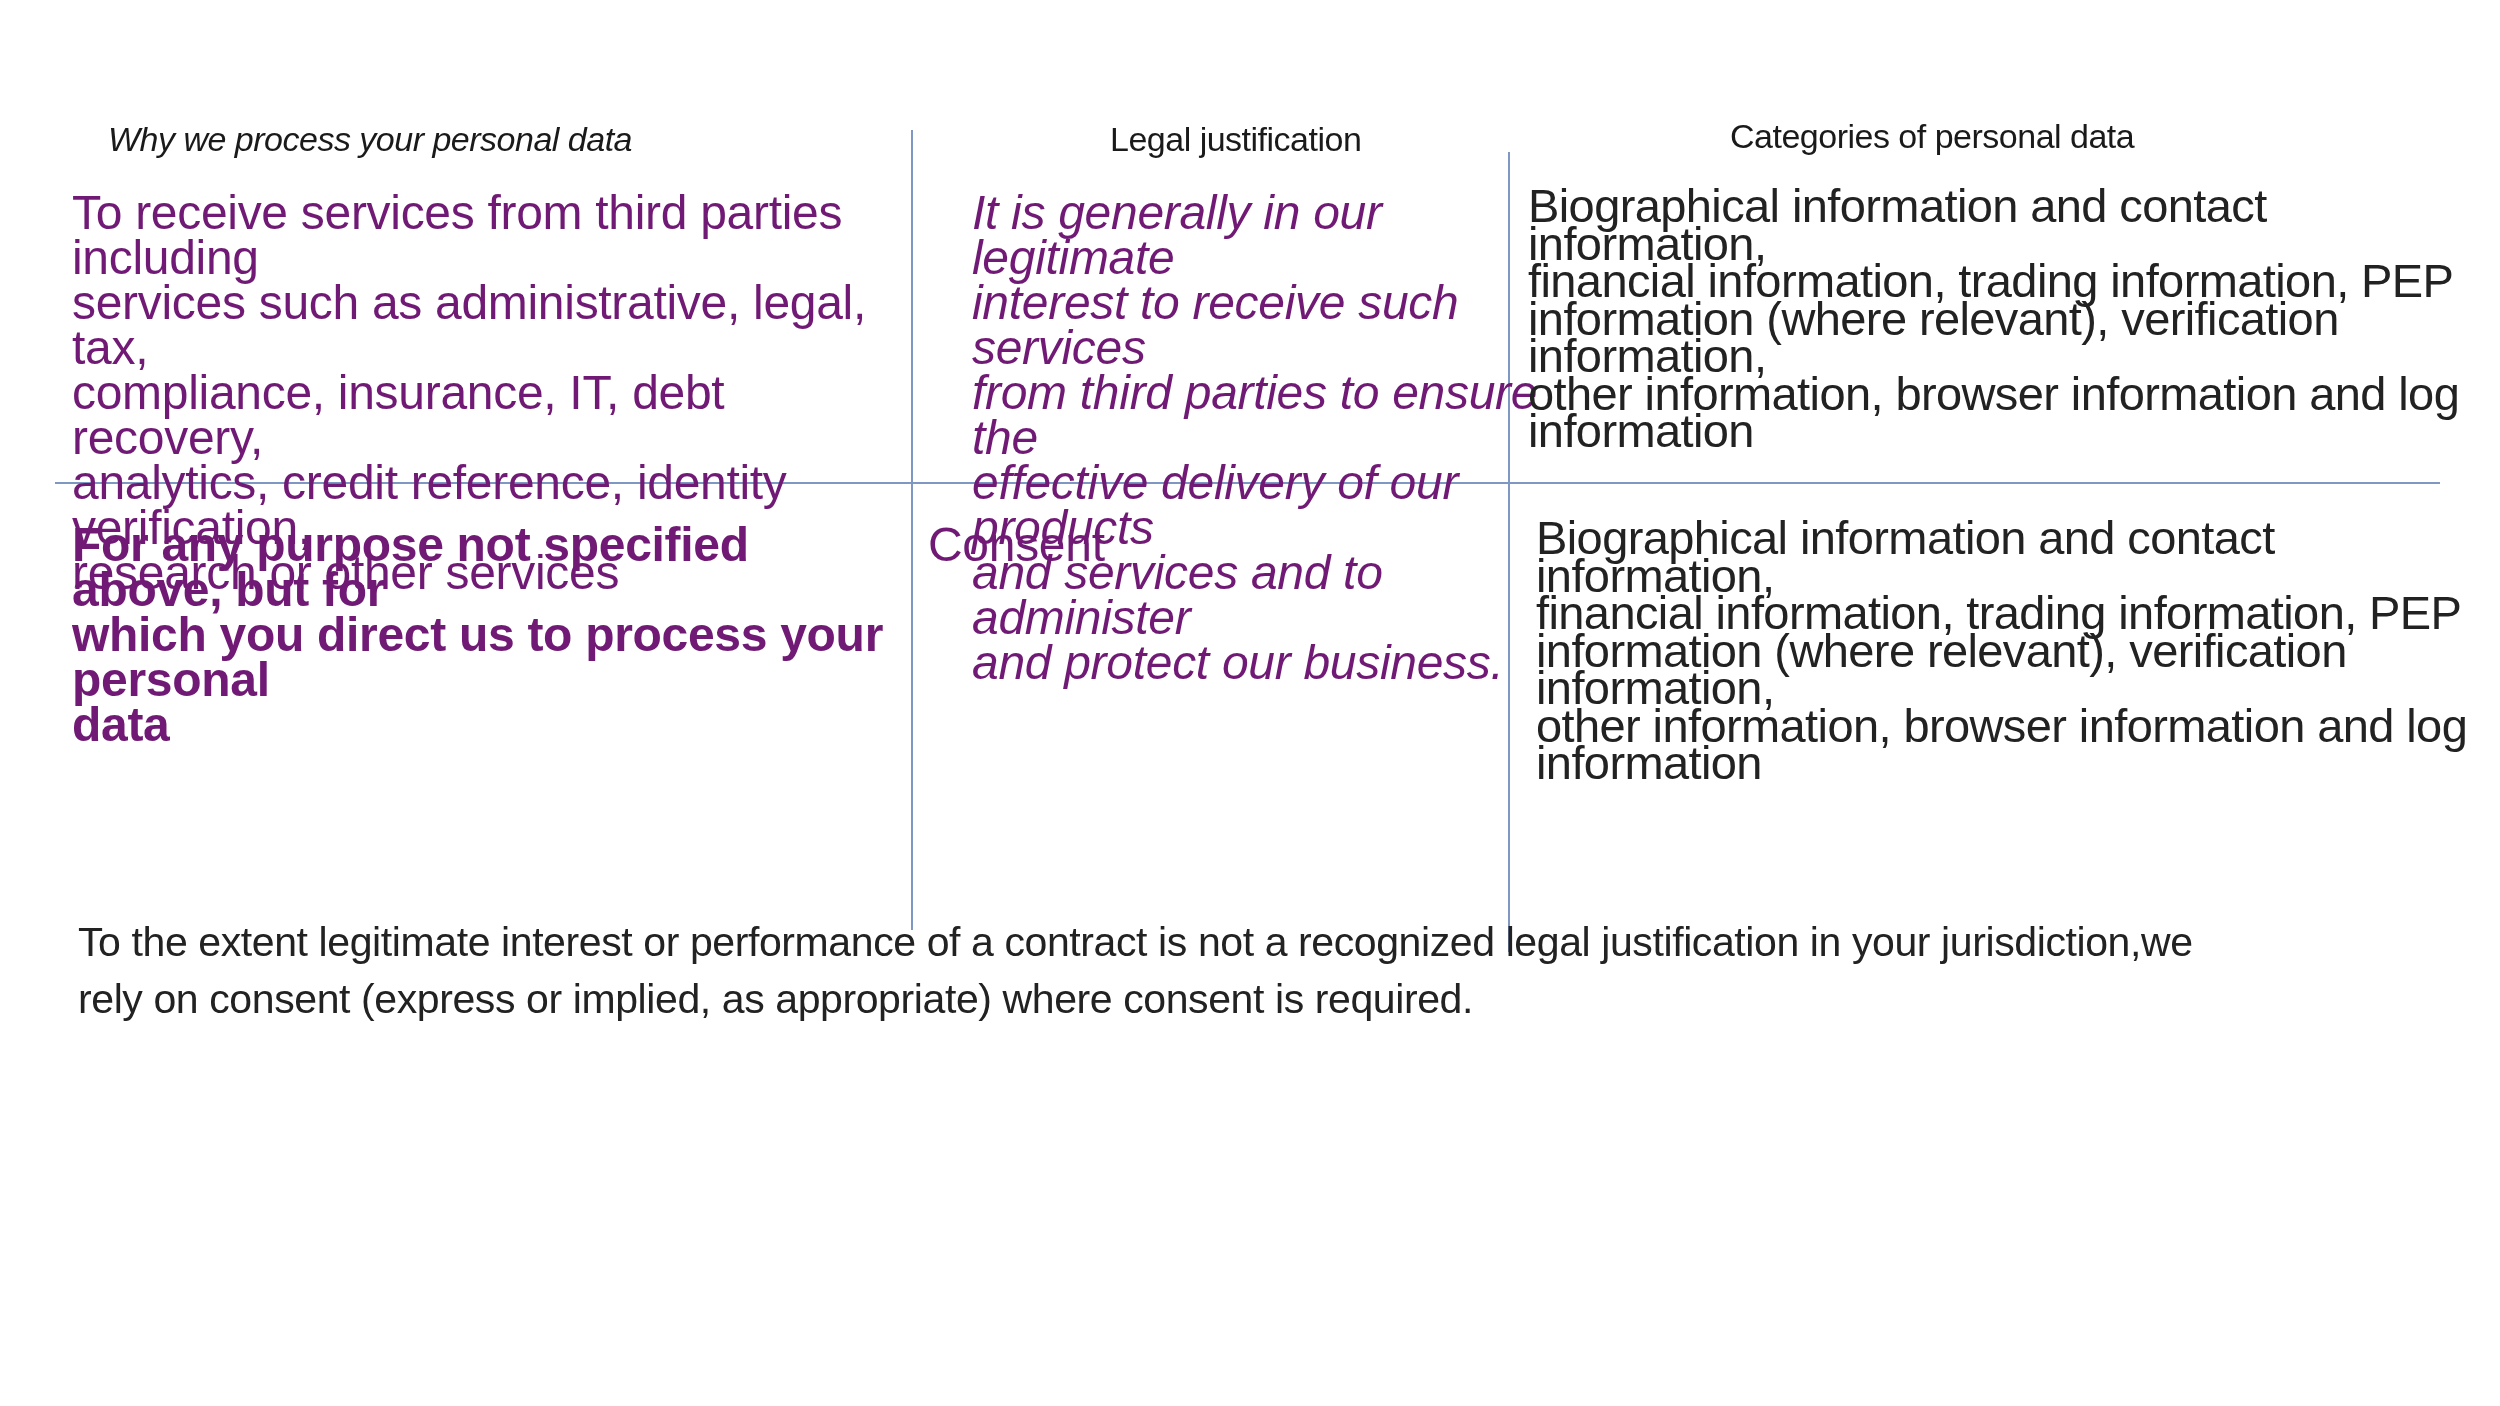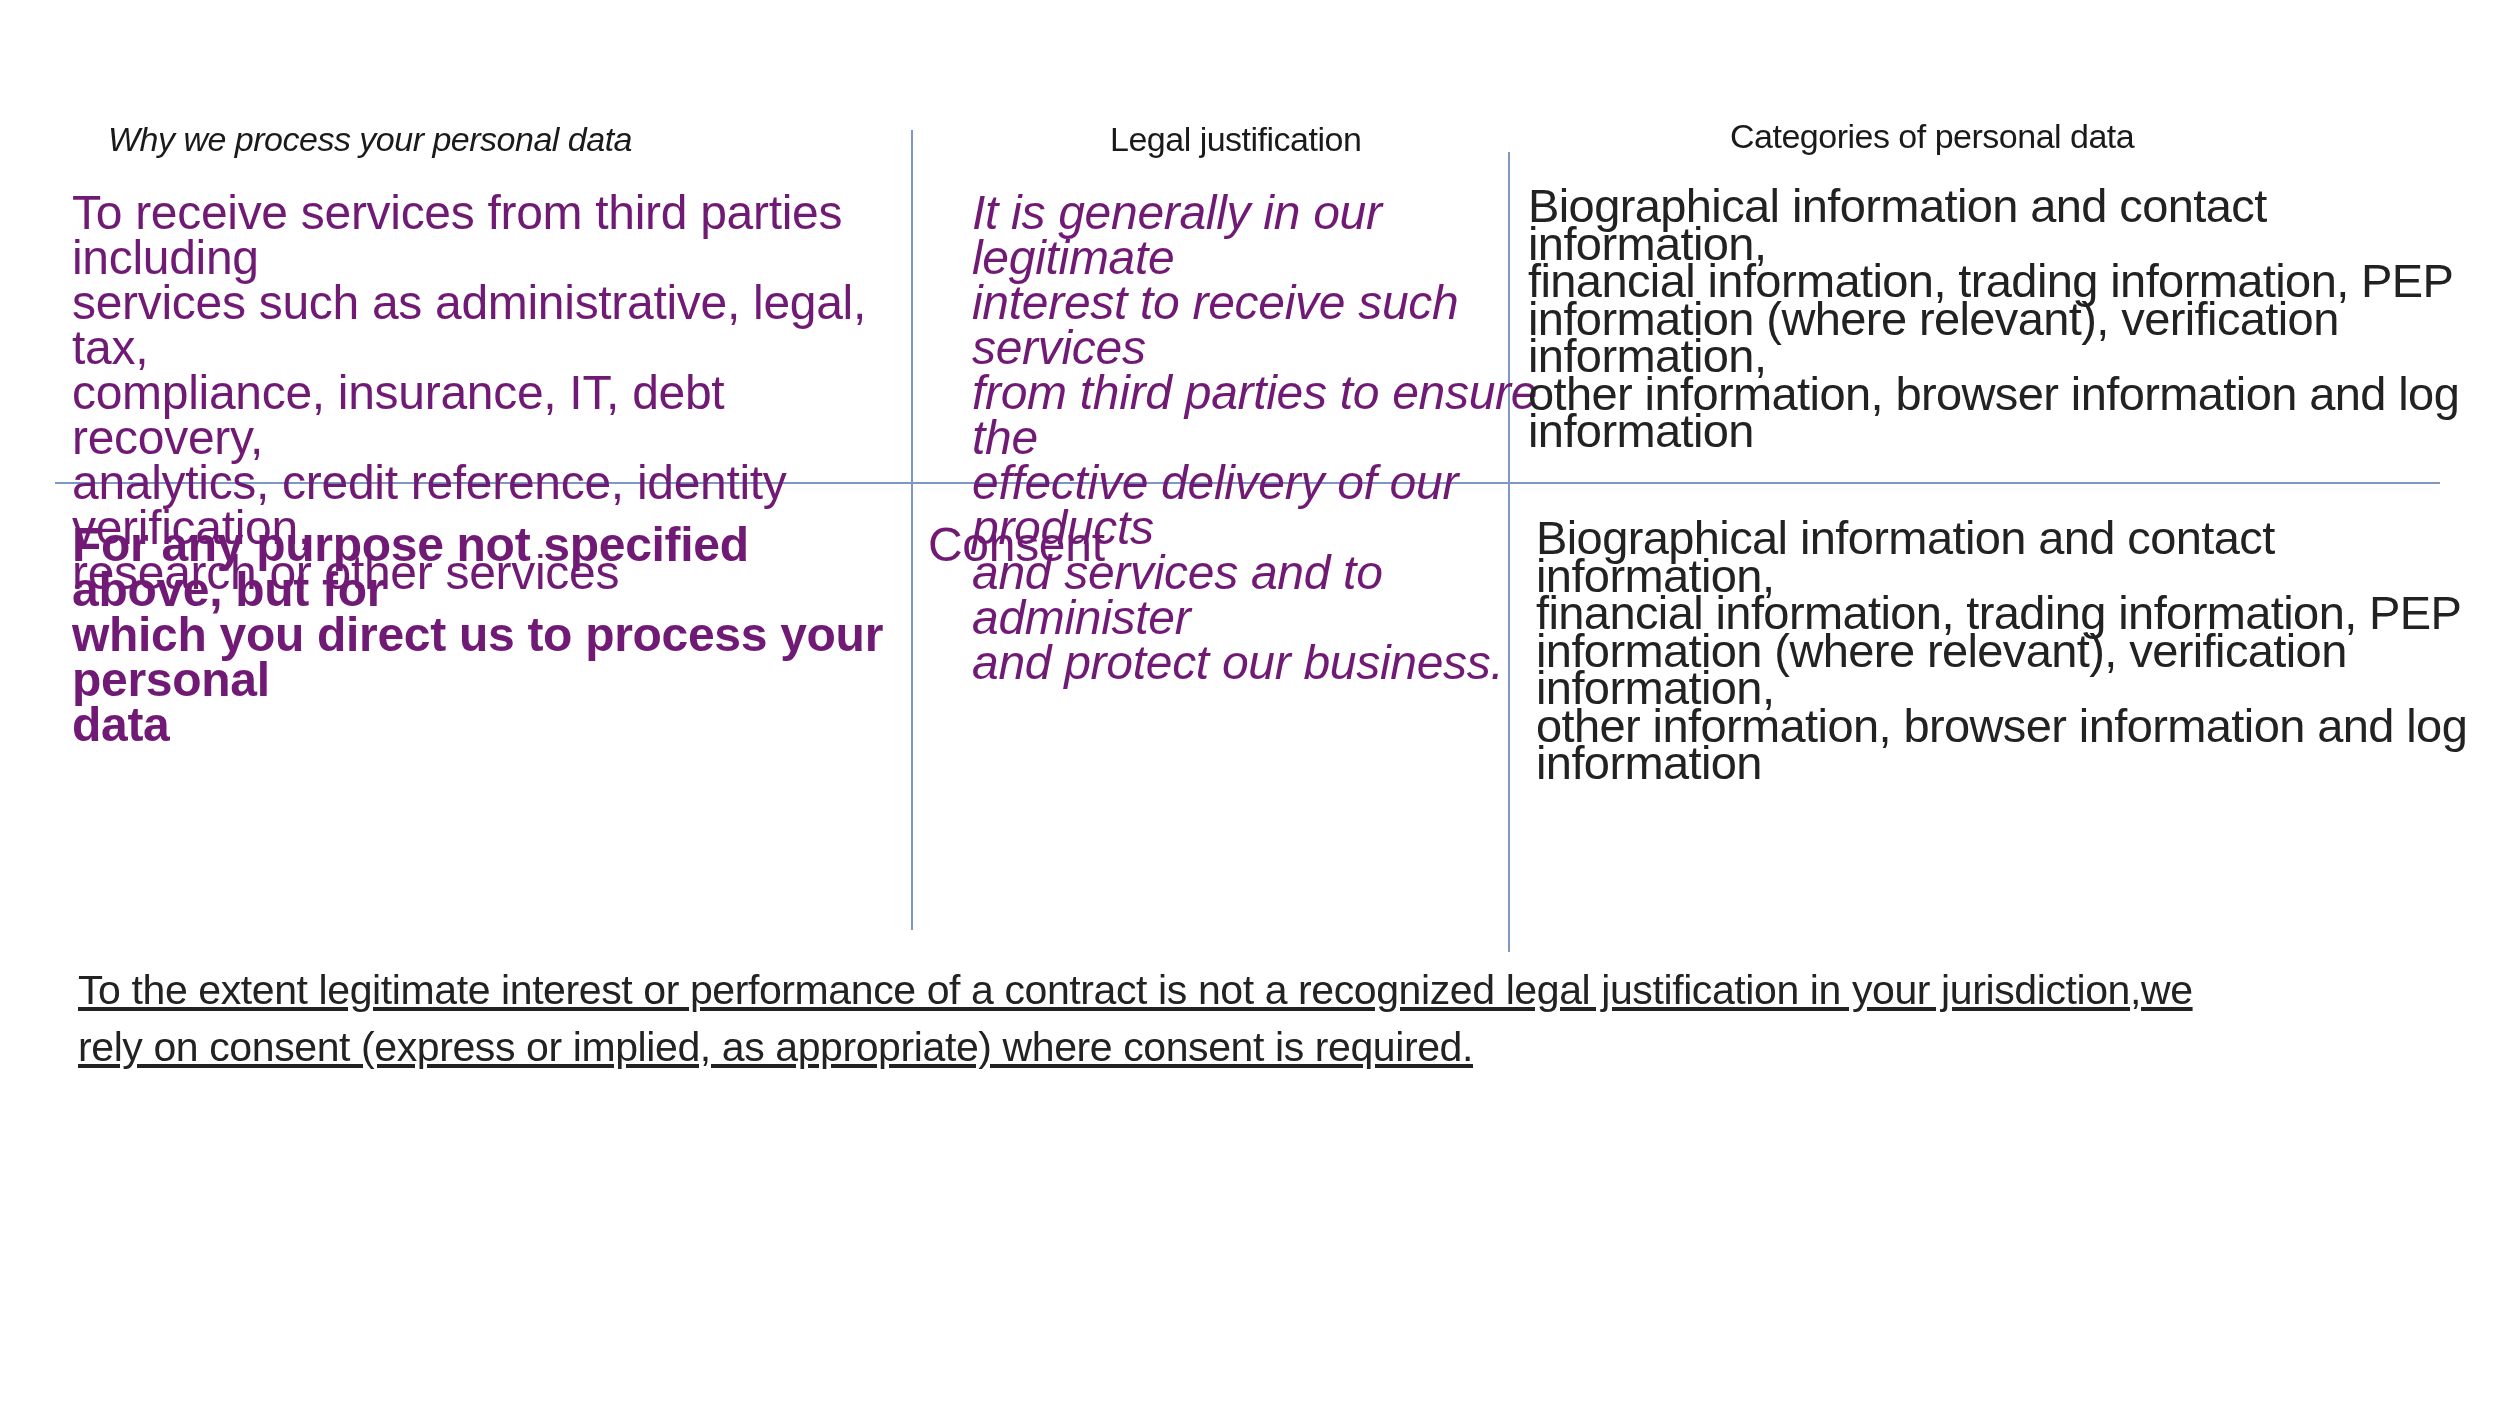--- a/index.html
+++ b/index.html
@@ -44,14 +44,14 @@
 <div class="abs cell" style="left:72px; top:522px; width:830px;font-weight:bold;">For any purpose not specified above, but for
 which you direct us to process your personal
 data</div>
 <div class="abs cell" style="left:928px; top:522px; width:570px;">Consent</div>
 <div class="abs cat" style="left:1536px; top:519px; width:960px;">Biographical information and contact information,
 financial information, trading information, PEP
 information (where relevant), verification information,
 other information, browser information and log
 information</div>
 
-<div class="abs footer" style="left:78px; top:962px; width:2400px;text-decoration:underline;">To the extent legitimate interest or performance of a contract is not a recognized legal justification in your jurisdiction,we
+<div class="abs footer" style="left:78px; top:914px; width:2400px;">To the extent legitimate interest or performance of a contract is not a recognized legal justification in your jurisdiction,we
 rely on consent (express or implied, as appropriate) where consent is required.</div>
 
 </body></html>

